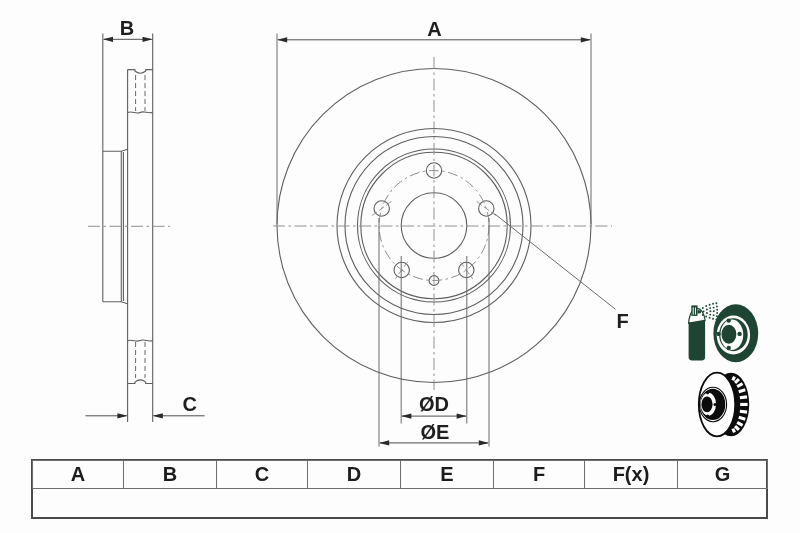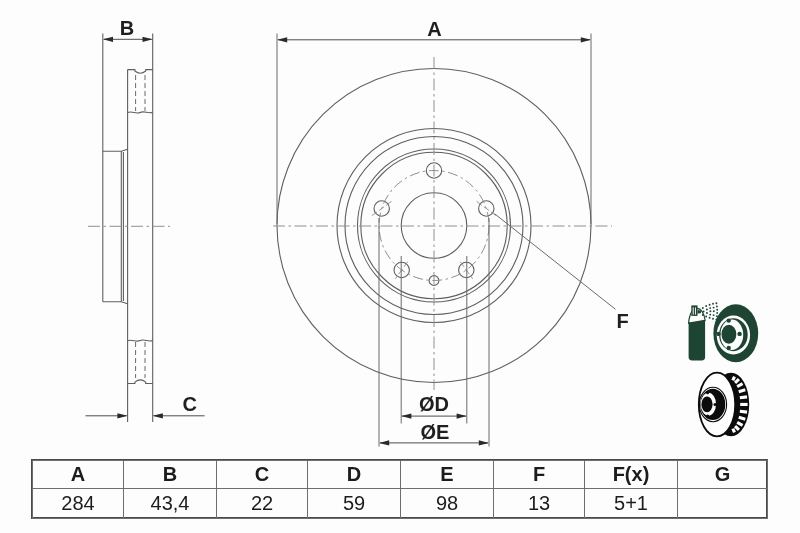--- a/index.html
+++ b/index.html
@@ -213,24 +213,14 @@
       <tr class="h">
         <td>A</td>
         <td>B</td>
         <td>C</td>
         <td>D</td>
         <td>E</td>
         <td>F</td>
         <td>F(x)</td>
         <td>G</td>
       </tr>
-  <tr class="v">
-        <td>284</td>
-        <td>43,4</td>
-        <td>22</td>
-        <td>59</td>
-        <td>98</td>
-        <td>13</td>
-        <td>5+1</td>
-        <td></td>
-      </tr>
 </tbody>
   </table>
 
 </body></html>

